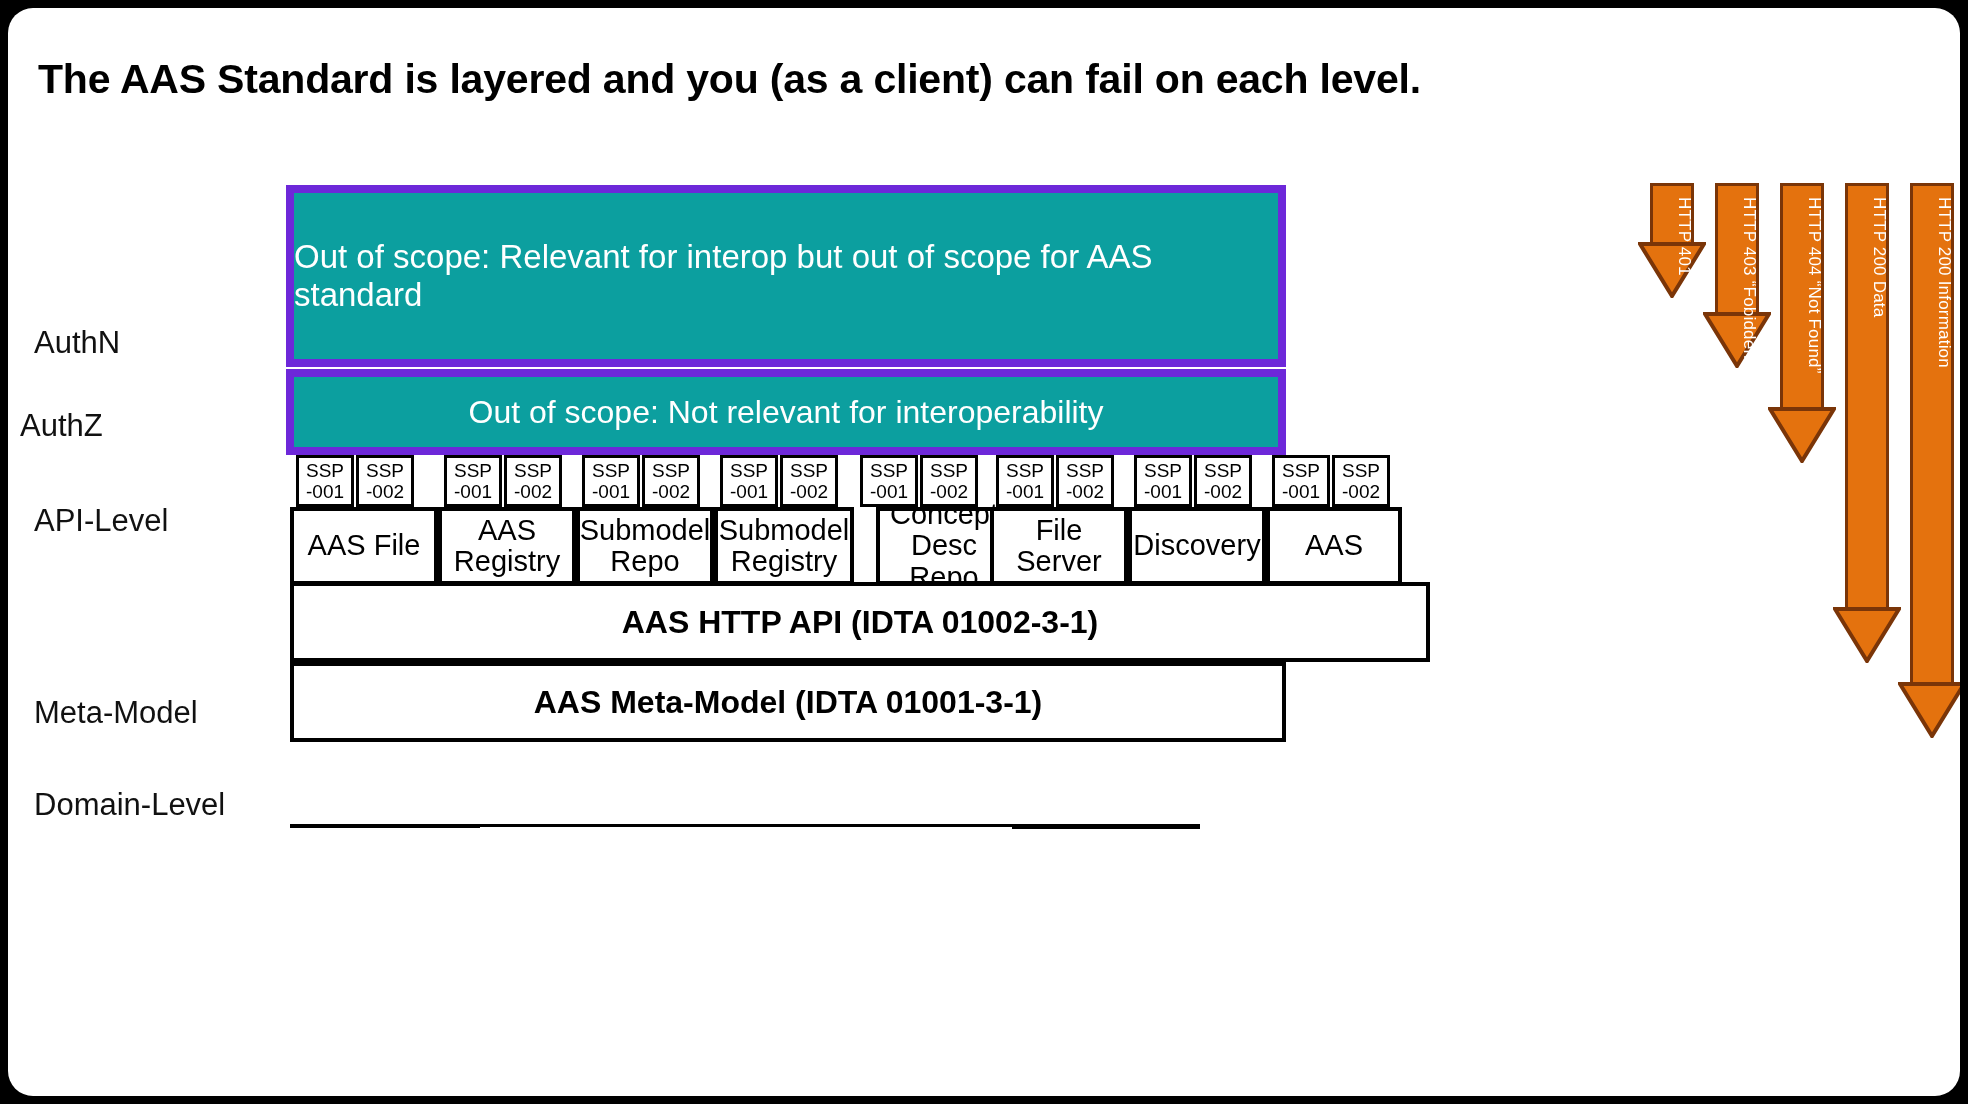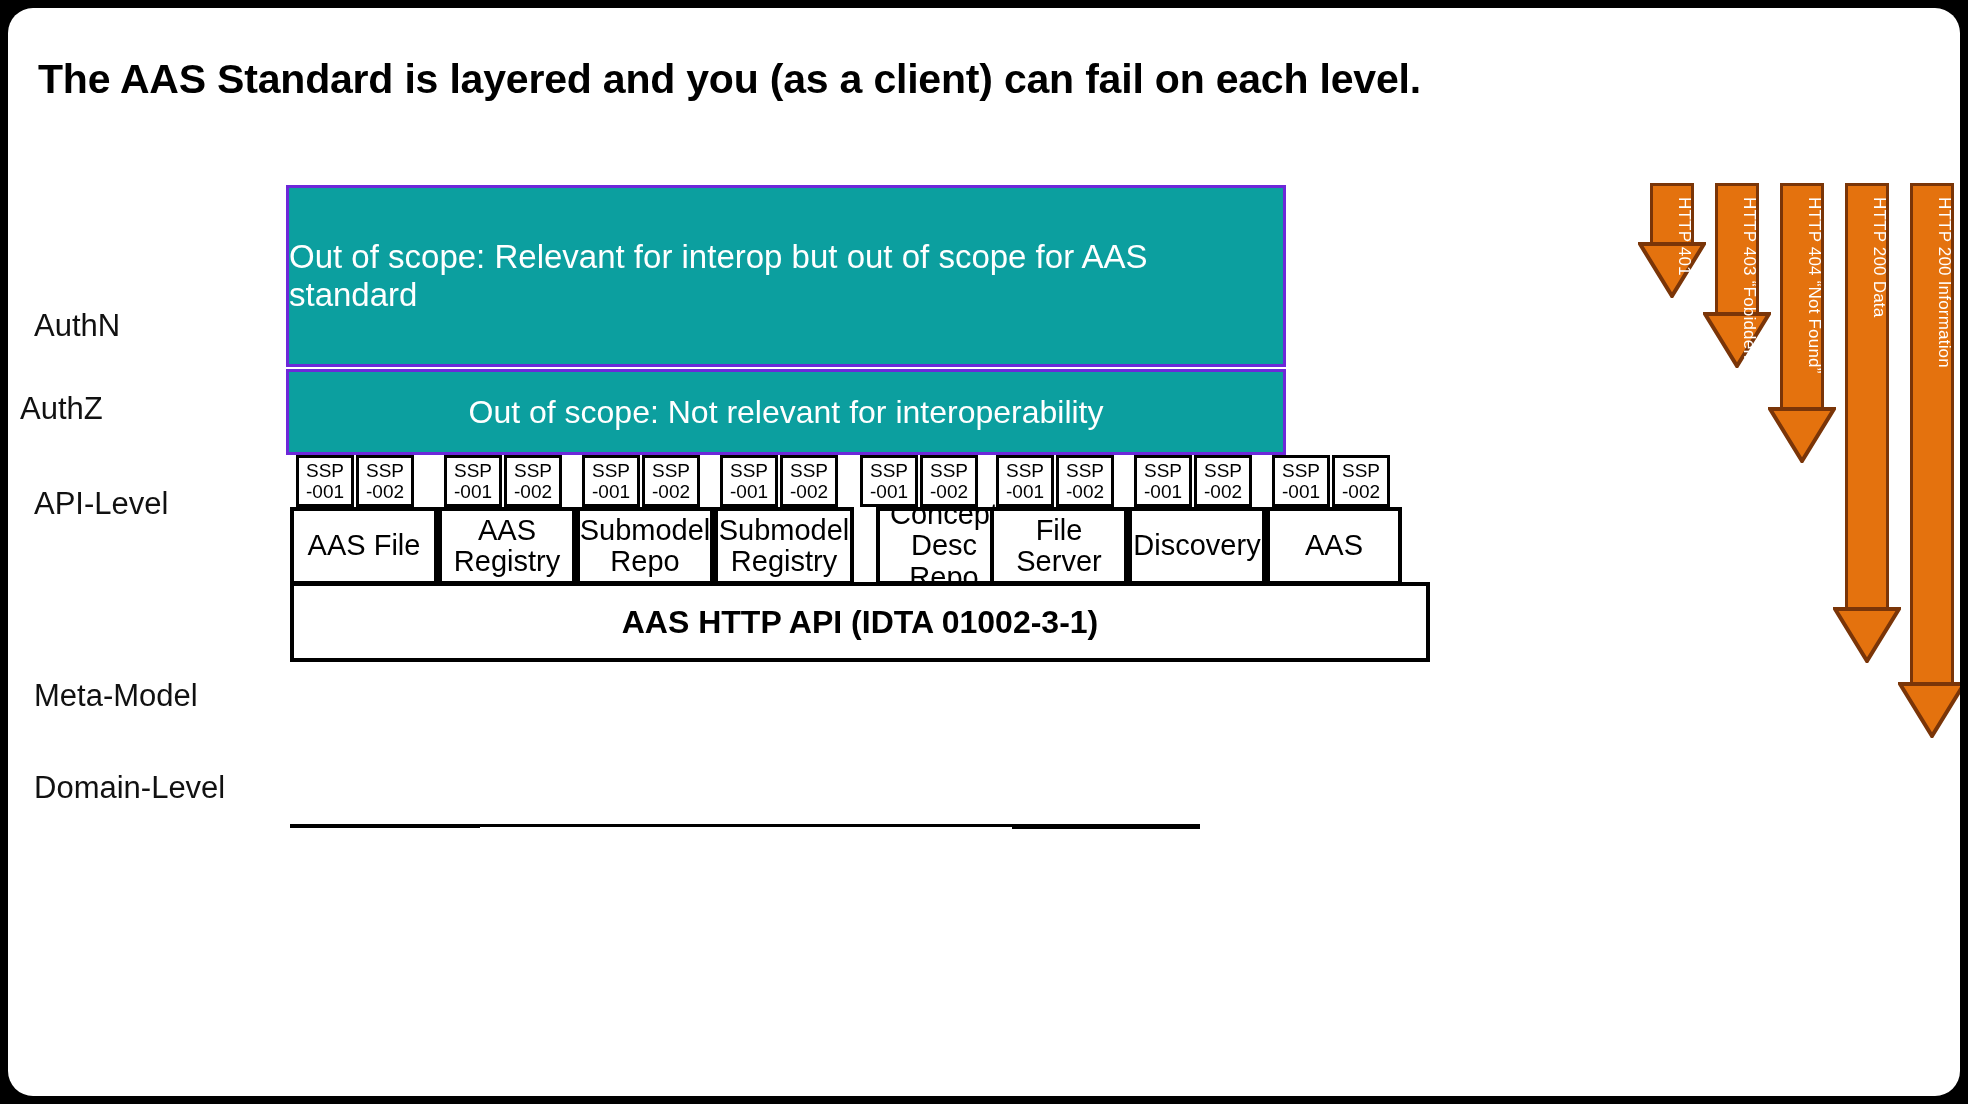--- a/index.html
+++ b/index.html
@@ -12,26 +12,26 @@
 
   
   #title{
     left:30px;top:48px;width:1700px;height:60px;
     font-size:41px;font-weight:bold;color:#000;
     letter-spacing:-0.2px;white-space:nowrap;
   }
 
   
   .lvl-label{
-    font-size:31px;color:#111;white-space:nowrap;
+    font-size:31px;color:#111;white-space:nowrap;margin-top:17px;
   }
 
   
   .teal{
-    background:#0c9f9f;border:3px solid #6d28d9;
+    background:#0c9f9f;border:8px solid #6d28d9;
     color:#fff;display:flex;align-items:center;justify-content:center;
     font-size:32px;
   }
   .teal.big{font-size:33px;}
 
   
   .wbox{
     background:#fff;border:4px solid #000;
     display:flex;align-items:center;justify-content:center;
     text-align:center;color:#000;
@@ -222,20 +222,21 @@
       </div>
       <div class="abs wbox svc" style="left: 1258px; top: 499px; width: 136px; height: 78px;">
         <div>
           <div>AAS</div>
         </div>
       </div>
     </div>
 
   <div class="abs wbox wide-bar" style="left:282px;top:574px;width:1140px;height:80px;">AAS HTTP API (IDTA 01002-3-1)</div>
 
+  <div class="abs wbox wide-bar" style="left:282px;top:654px;width:996px;height:80px;">AAS Meta-Model (IDTA 01001-3-1)</div>
 
 
   <div class="abs" style="left:282px;top:816px;width:190px;height:4px;background:#000;"></div>
   <div class="abs" style="left:468px;top:816px;width:540px;height:3px;background:#000;"></div>
   <div class="abs" style="left:1004px;top:816px;width:188px;height:5px;background:#000;"></div>
 
   <div id="arrow-layer">
       <div class="arrow" style="left: 1630px; top: 175px; width: 68px; height: 115px;">
         <div class="shaft" style="height: 59px;"></div>
         <div class="head" style="top: 59px; height: 56px;"><svg width="68" height="56" viewBox="0 0 68 56">

